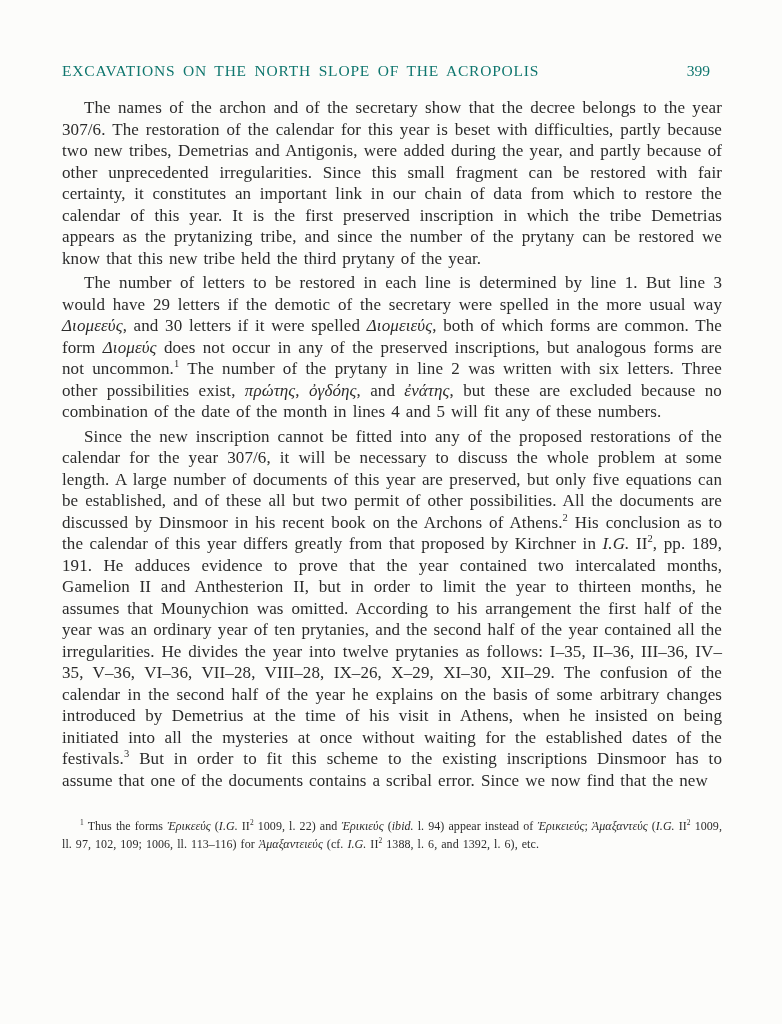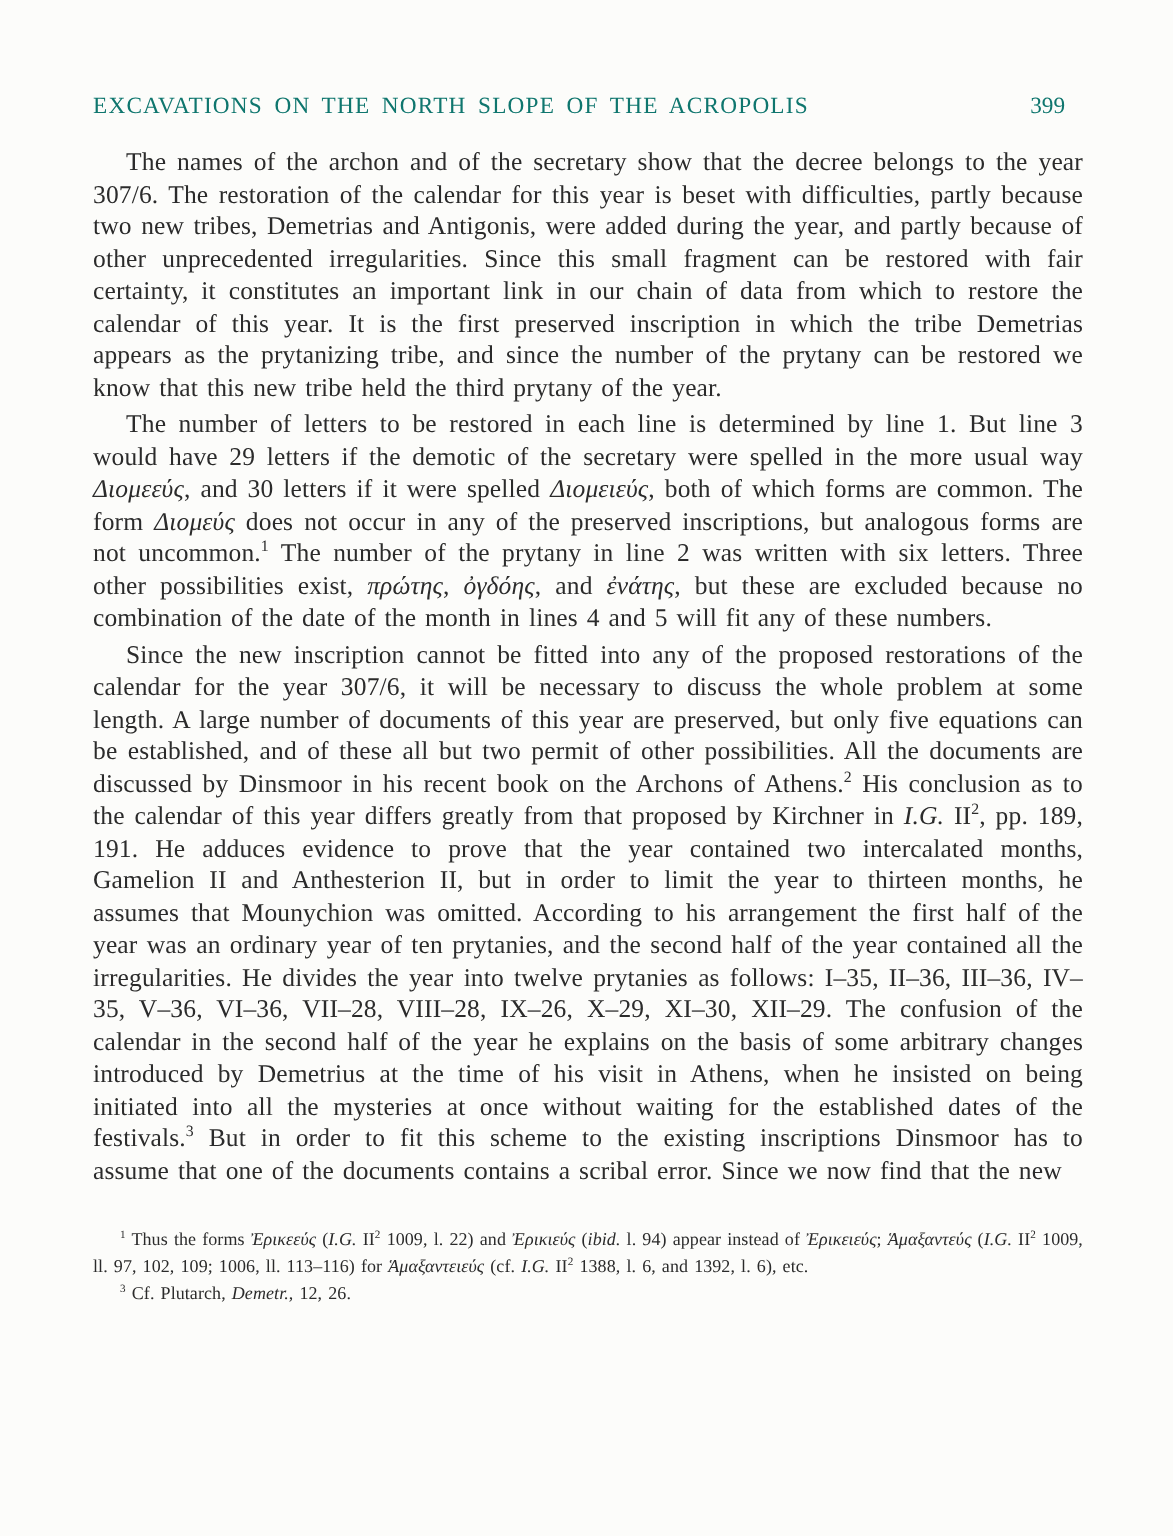--- a/index.html
+++ b/index.html
@@ -83,17 +83,16 @@
     </div>
 
     <div class="body-text">
       <p class="para"><span>The names of the archon and of the secretary show that the decree belongs to the year 307/6.  The restoration of the calendar for this year is beset with difficulties, partly because two new tribes, Demetrias and Antigonis, were added during the year, and partly because of other unprecedented irregularities.  Since this small fragment can be restored with fair certainty, it constitutes an important link in our chain of data from which to restore the calendar of this year.  It is the first preserved inscription in which the tribe Demetrias appears as the prytanizing tribe, and since the number of the prytany can be restored we know that this new tribe held the third prytany of the year.</span></p>
       <p class="para"><span>The number of letters to be restored in each line is determined by line 1.  But line 3 would have 29 letters if the demotic of the secretary were spelled in the more usual way </span><i>Διομεεύς</i><span>, and 30 letters if it were spelled </span><i>Διομειεύς</i><span>, both of which forms are common.  The form </span><i>Διομεύς</i><span> does not occur in any of the preserved inscriptions, but analogous forms are not uncommon.</span><sup>1</sup><span>  The number of the prytany in line 2 was written with six letters.  Three other possibilities exist, </span><i>πρώτης</i><span>, </span><i>ὀγδόης</i><span>, and </span><i>ἐνάτης</i><span>, but these are excluded because no combination of the date of the month in lines 4 and 5 will fit any of these numbers.</span></p>
       <p class="para"><span>Since the new inscription cannot be fitted into any of the proposed restorations of the calendar for the year 307/6, it will be necessary to discuss the whole problem at some length.  A large number of documents of this year are preserved, but only five equations can be established, and of these all but two permit of other possibilities.  All the documents are discussed by Dinsmoor in his recent book on the Archons of Athens.</span><sup>2</sup><span>  His conclusion as to the calendar of this year differs greatly from that proposed by Kirchner in </span><i>I.G.</i><span> II</span><sup>2</sup><span>, pp. 189, 191.  He adduces evidence to prove that the year contained two intercalated months, Gamelion II and Anthesterion II, but in order to limit the year to thirteen months, he assumes that Mounychion was omitted.  According to his arrangement the first half of the year was an ordinary year of ten prytanies, and the second half of the year contained all the irregularities.  He divides the year into twelve prytanies as follows: I–35, II–36, III–36, IV–35, V–36, VI–36, VII–28, VIII–28, IX–26, X–29, XI–30, XII–29.  The confusion of the calendar in the second half of the year he explains on the basis of some arbitrary changes introduced by Demetrius at the time of his visit in Athens, when he insisted on being initiated into all the mysteries at once without waiting for the established dates of the festivals.</span><sup>3</sup><span>  But in order to fit this scheme to the existing inscriptions Dinsmoor has to assume that one of the documents contains a scribal error.  Since we now find that the new</span></p>
     </div>
 
     <div class="footnotes">
       <p class="footnote"><sup>1</sup><span> Thus the forms </span><i>Ἐρικεεύς</i><span> (</span><i>I.G.</i><span> II</span><sup>2</sup><span> 1009, l. 22) and </span><i>Ἐρικιεύς</i><span> (</span><i>ibid.</i><span> l. 94) appear instead of </span><i>Ἐρικειεύς</i><span>; </span><i>Ἁμαξαντεύς</i><span> (</span><i>I.G.</i><span> II</span><sup>2</sup><span> 1009, ll. 97, 102, 109; 1006, ll. 113–116) for </span><i>Ἁμαξαντειεύς</i><span> (cf. </span><i>I.G.</i><span> II</span><sup>2</sup><span> 1388, l. 6, and 1392, l. 6), etc.</span></p>
-      <p class="footnote"><sup>3</sup><span> Cf. Plutarch, </span><i>Demetr.</i><span>, 12, 26.</span></p>
     </div>
 
   </div>
 </div>
 
 </body></html>

